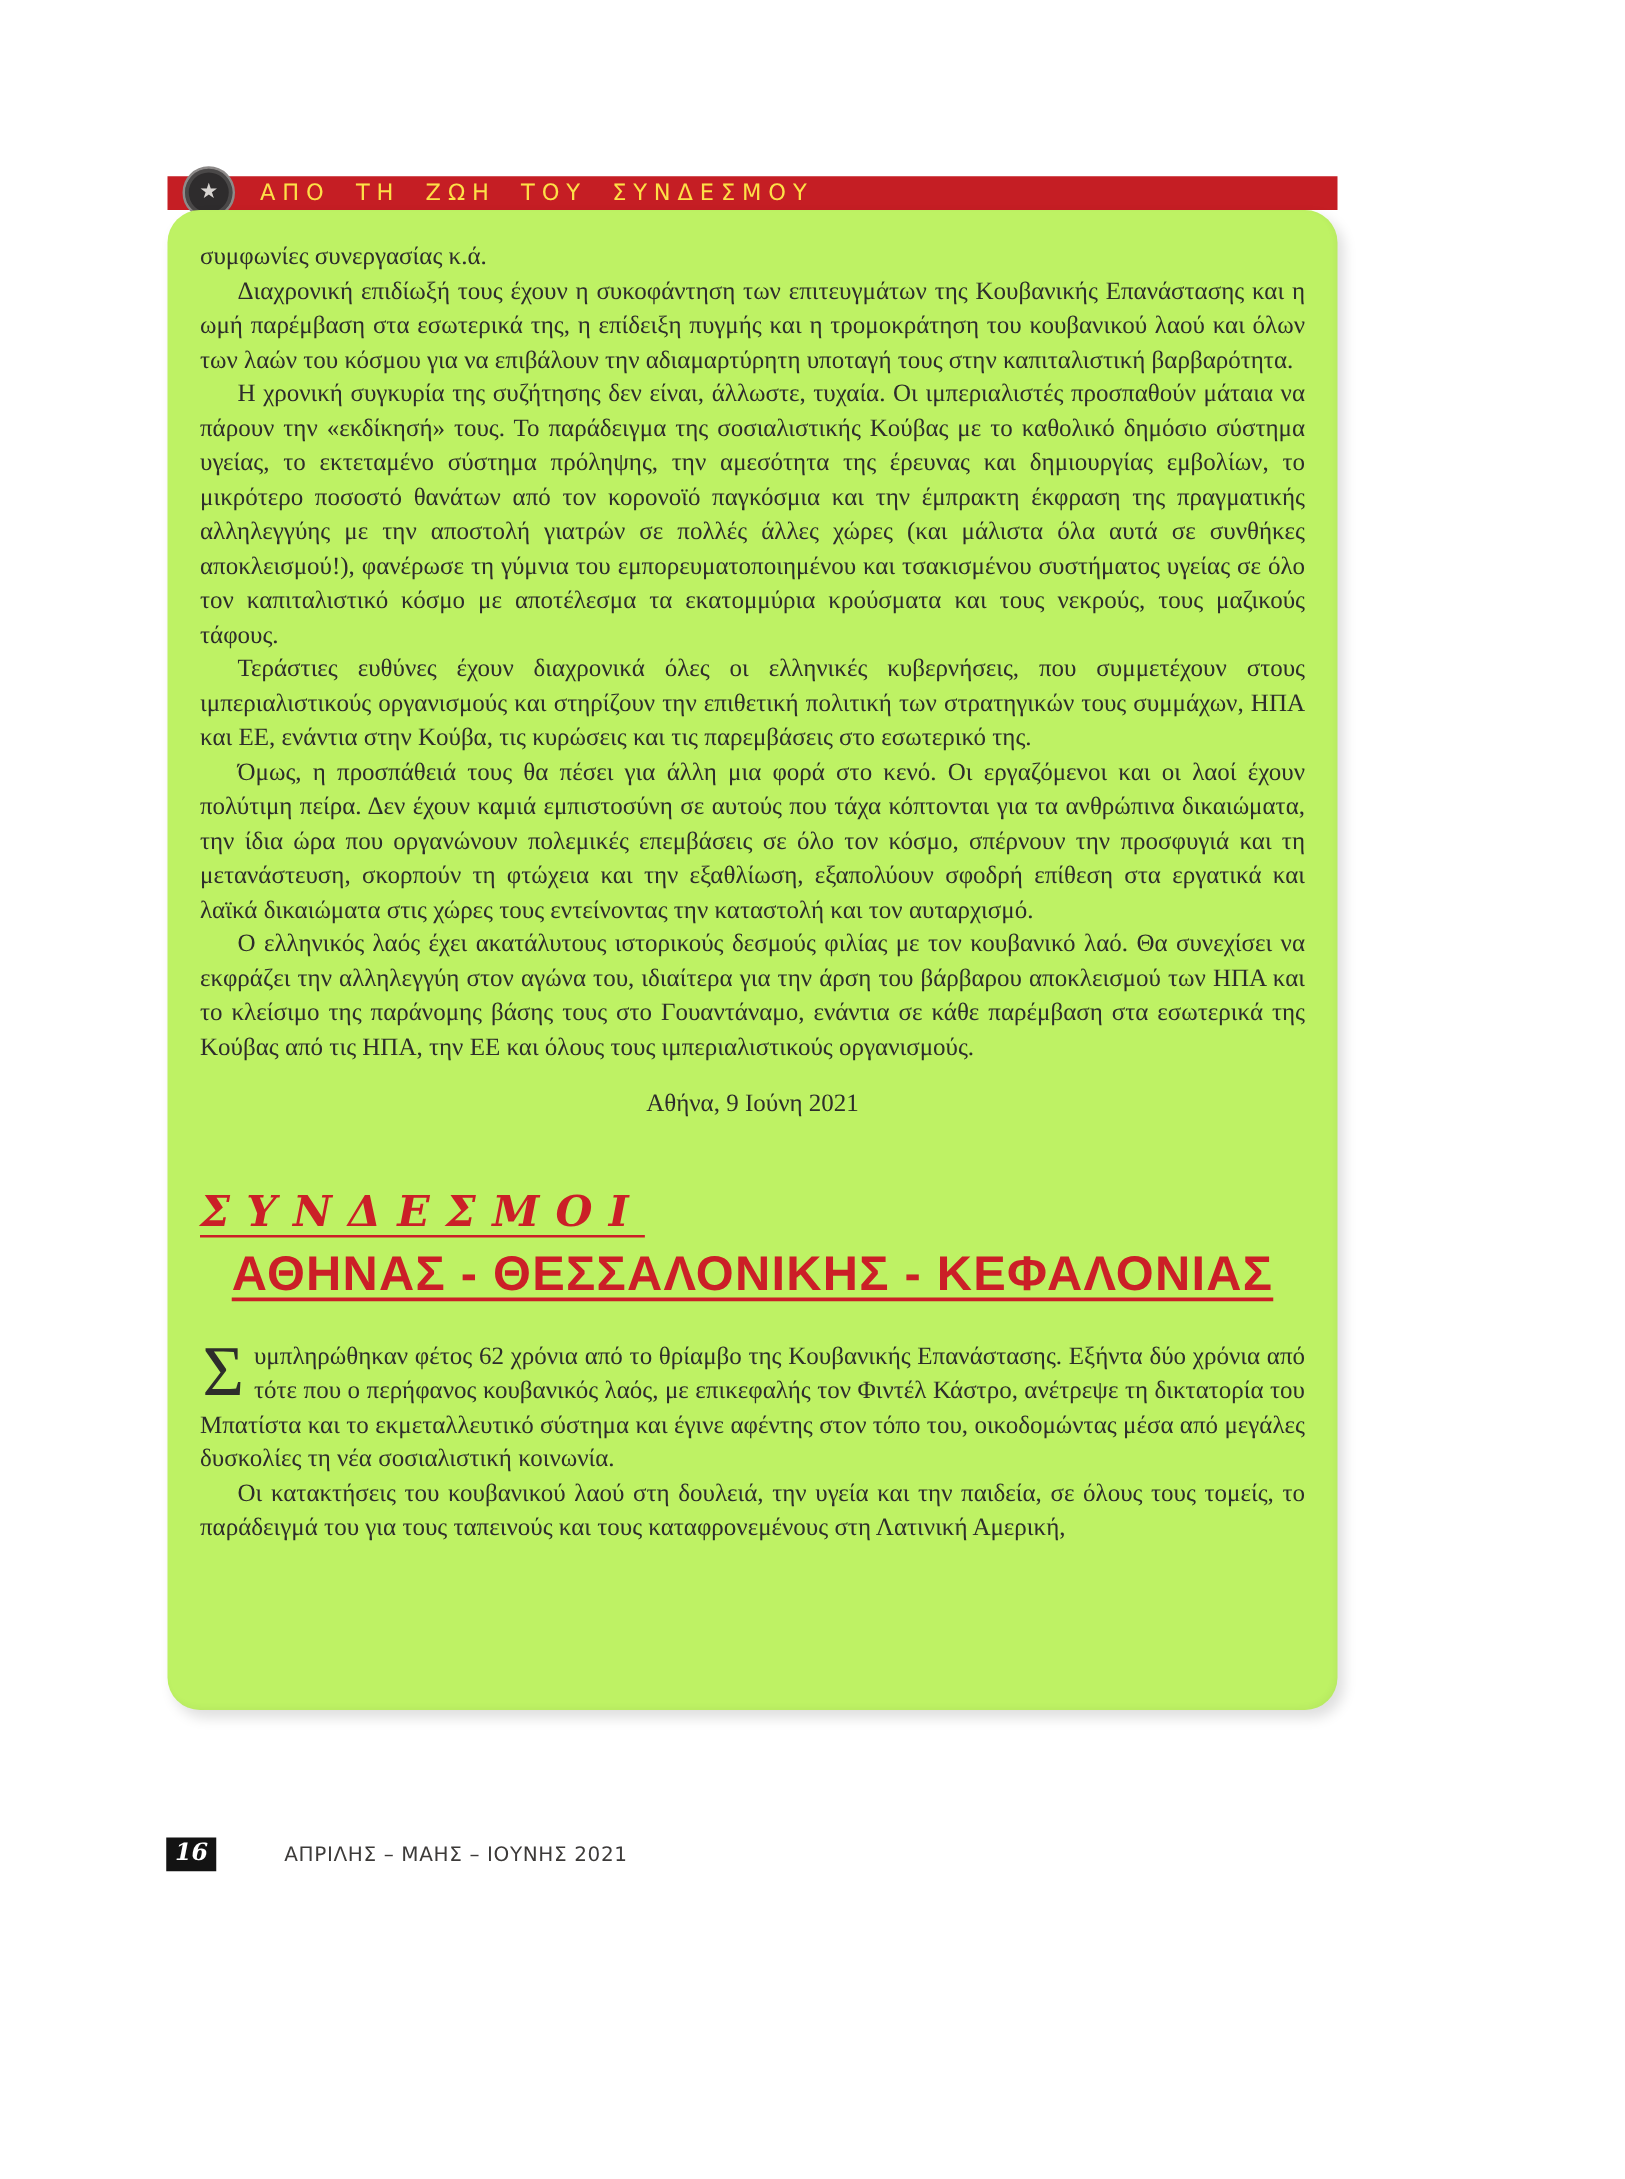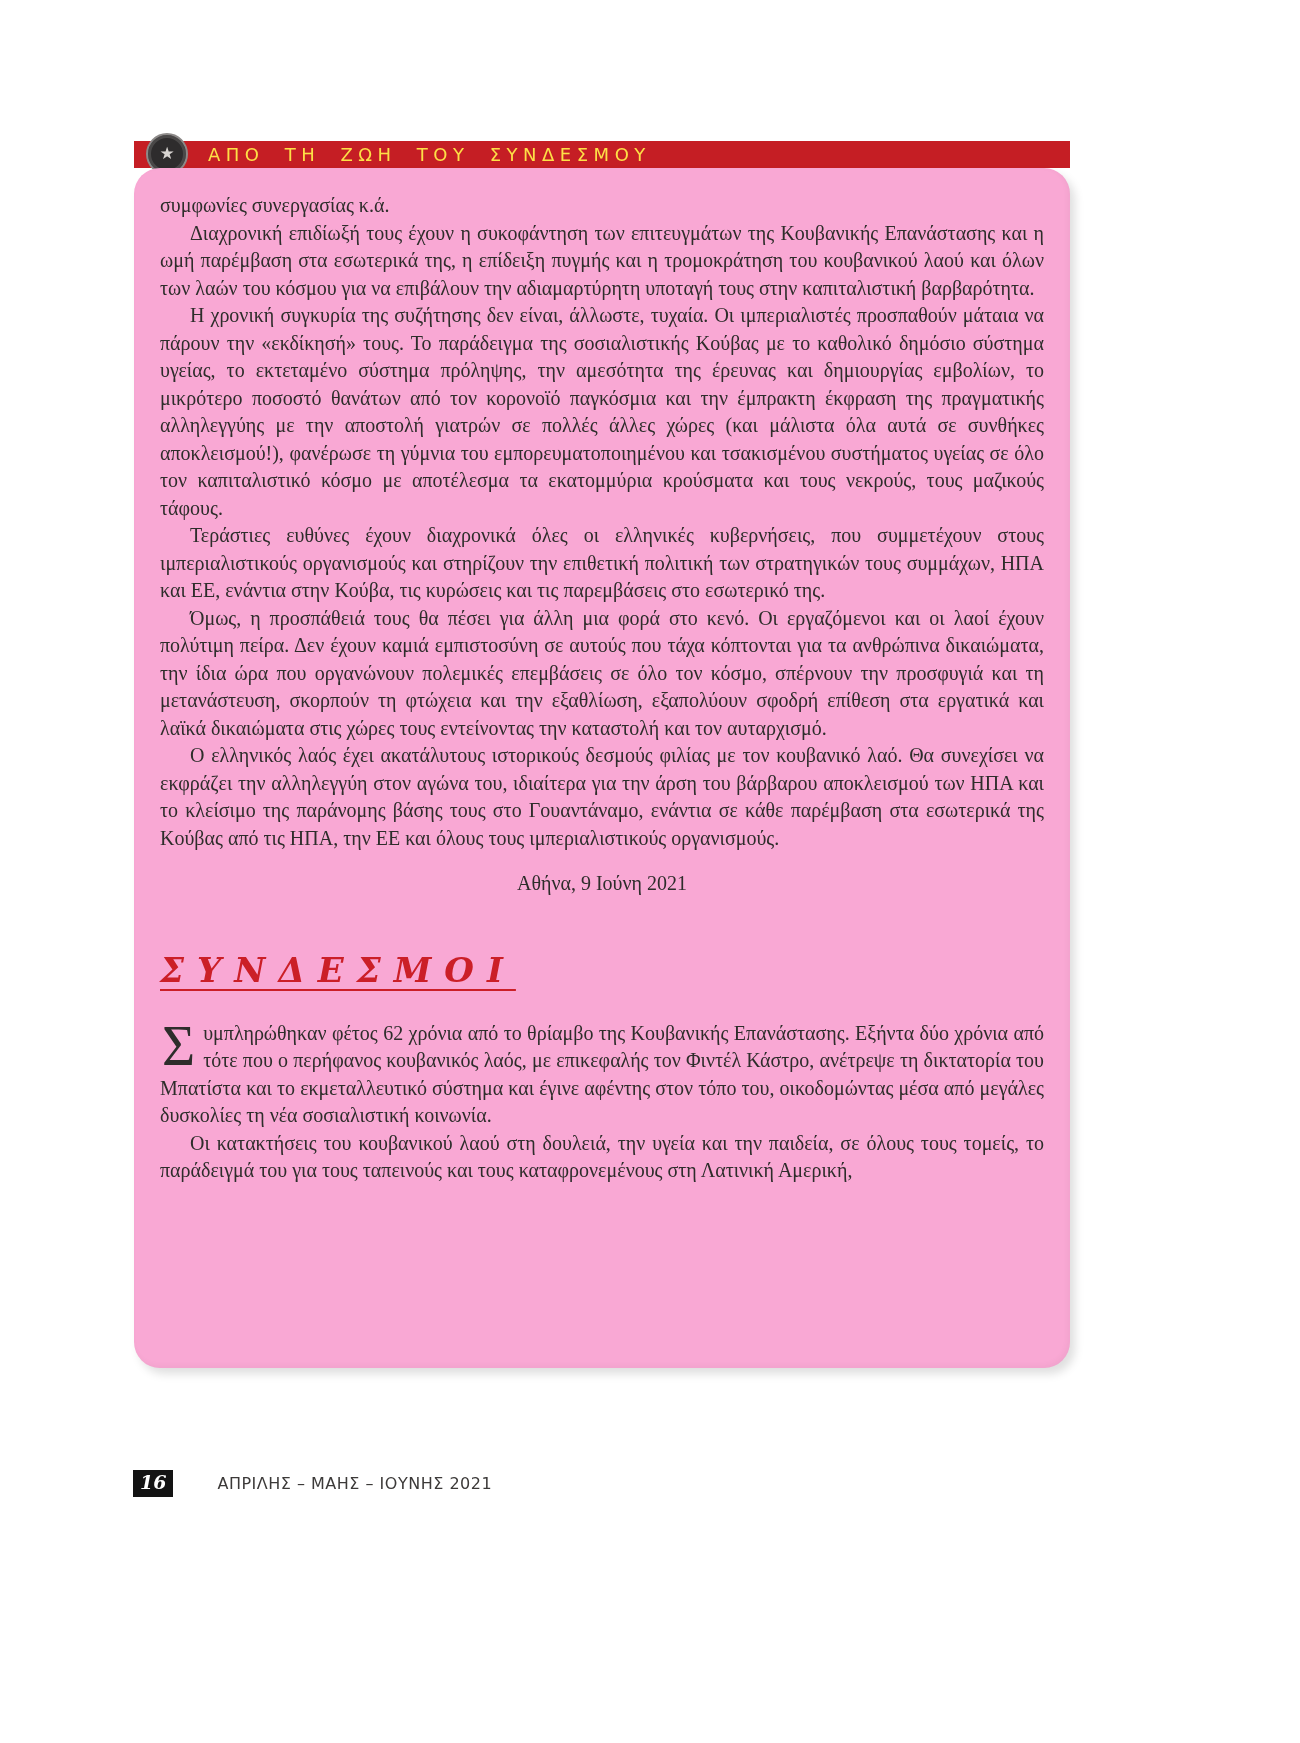--- a/index.html
+++ b/index.html
@@ -57,21 +57,21 @@
     white-space: nowrap;
   }
 
   
   .content-box {
     position: absolute;
     left: 134px;
     top: 168px;
     width: 936px;
     min-height: 1200px;
-    background: #f9a8d4;
+    background: #bef264;
     border-radius: 26px;
     box-shadow: 5px 6px 10px rgba(0,0,0,0.13), inset -2px -2px 6px rgba(0,0,0,0.04);
     box-sizing: border-box;
     padding: 24px 26px 26px 26px;
   }
 
   .body-p {
     margin: 0;
     font-size: 20px;
     line-height: 27.5px;
@@ -127,21 +127,21 @@
     color: #2e2d2b;
   }
 
   
   .footer {
     position: absolute;
     left: 133px;
     top: 1470px;
     display: flex;
     align-items: center;
-    gap: 12px;
+    gap: 22px;
   }
   .page-num {
     display: inline-block;
     background: #131313;
     color: #ffffff;
     font-family: "DejaVu Serif", serif;
     font-style: italic;
     font-weight: bold;
     font-size: 19px;
     line-height: 1;
@@ -172,20 +172,21 @@
     <p class="body-p no-indent">συμφωνίες συνεργασίας κ.ά.</p>
     <p class="body-p">Διαχρονική επιδίωξή τους έχουν η συκοφάντηση των επιτευγμάτων της Κουβανικής Επανάστασης και η ωμή παρέμβαση στα εσωτερικά της, η επίδειξη πυγμής και η τρομοκράτηση του κουβανικού λαού και όλων των λαών του κόσμου για να επιβάλουν την αδιαμαρτύρητη υποταγή τους στην καπιταλιστική βαρβαρότητα.</p>
     <p class="body-p">Η χρονική συγκυρία της συζήτησης δεν είναι, άλλωστε, τυχαία. Οι ιμπεριαλιστές προσπαθούν μάταια να πάρουν την «εκδίκησή» τους. Το παράδειγμα της σοσιαλιστικής Κούβας με το καθολικό δημόσιο σύστημα υγείας, το εκτεταμένο σύστημα πρόληψης, την αμεσότητα της έρευνας και δημιουργίας εμβολίων, το μικρότερο ποσοστό θανάτων από τον κορονοϊό παγκόσμια και την έμπρακτη έκφραση της πραγματικής αλληλεγγύης με την αποστολή γιατρών σε πολλές άλλες χώρες (και μάλιστα όλα αυτά σε συνθήκες αποκλεισμού!), φανέρωσε τη γύμνια του εμπορευματοποιημένου και τσακισμένου συστήματος υγείας σε όλο τον καπιταλιστικό κόσμο με αποτέλεσμα τα εκατομμύρια κρούσματα και τους νεκρούς, τους μαζικούς τάφους.</p>
     <p class="body-p">Τεράστιες ευθύνες έχουν διαχρονικά όλες οι ελληνικές κυβερνήσεις, που συμμετέχουν στους ιμπεριαλιστικούς οργανισμούς και στηρίζουν την επιθετική πολιτική των στρατηγικών τους συμμάχων, ΗΠΑ και ΕΕ, ενάντια στην Κούβα, τις κυρώσεις και τις παρεμβάσεις στο εσωτερικό της.</p>
     <p class="body-p">Όμως, η προσπάθειά τους θα πέσει για άλλη μια φορά στο κενό. Οι εργαζόμενοι και οι λαοί έχουν πολύτιμη πείρα. Δεν έχουν καμιά εμπιστοσύνη σε αυτούς που τάχα κόπτονται για τα ανθρώπινα δικαιώματα, την ίδια ώρα που οργανώνουν πολεμικές επεμβάσεις σε όλο τον κόσμο, σπέρνουν την προσφυγιά και τη μετανάστευση, σκορπούν τη φτώχεια και την εξαθλίωση, εξαπολύουν σφοδρή επίθεση στα εργατικά και λαϊκά δικαιώματα στις χώρες τους εντείνοντας την καταστολή και τον αυταρχισμό.</p>
     <p class="body-p">Ο ελληνικός λαός έχει ακατάλυτους ιστορικούς δεσμούς φιλίας με τον κουβανικό λαό. Θα συνεχίσει να εκφράζει την αλληλεγγύη στον αγώνα του, ιδιαίτερα για την άρση του βάρβαρου αποκλεισμού των ΗΠΑ και το κλείσιμο της παράνομης βάσης τους στο Γουαντάναμο, ενάντια σε κάθε παρέμβαση στα εσωτερικά της Κούβας από τις ΗΠΑ, την ΕΕ και όλους τους ιμπεριαλιστικούς οργανισμούς.</p>
 
     <p class="dateline">Αθήνα, 9 Ιούνη 2021</p>
 
     <h2 class="h-script">ΣΥΝΔΕΣΜΟΙ</h2>
+    <h1 class="h-cities">ΑΘΗΝΑΣ - ΘΕΣΣΑΛΟΝΙΚΗΣ - ΚΕΦΑΛΟΝΙΑΣ</h1>
 
     <p class="body-p no-indent sec-first">
       <span class="dropcap">Σ</span><span>υμπληρώθηκαν φέτος 62 χρόνια από το θρίαμβο της Κουβανικής Επανάστασης. Εξήντα δύο χρόνια από τότε που ο περήφανος κουβανικός λαός, με επικεφαλής τον Φιντέλ Κάστρο, ανέτρεψε τη δικτατορία του Μπατίστα και το εκμεταλλευτικό σύστημα και έγινε αφέντης στον τόπο του, οικοδομώντας μέσα από μεγάλες δυσκολίες τη νέα σοσιαλιστική κοινωνία.</span>
     </p>
     <p class="body-p">Οι κατακτήσεις του κουβανικού λαού στη δουλειά, την υγεία και την παιδεία, σε όλους τους τομείς, το παράδειγμά του για τους ταπεινούς και τους καταφρονεμένους στη Λατινική Αμερική,</p>
 
   </div>
 
   <div class="footer">
     <span class="page-num">16</span>

